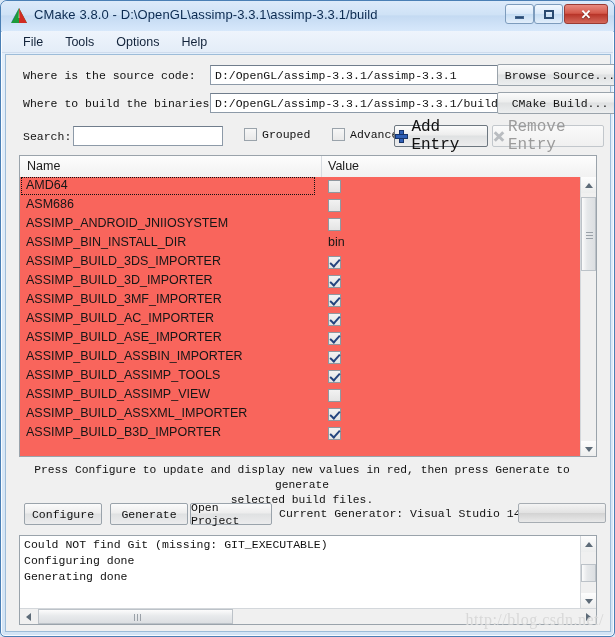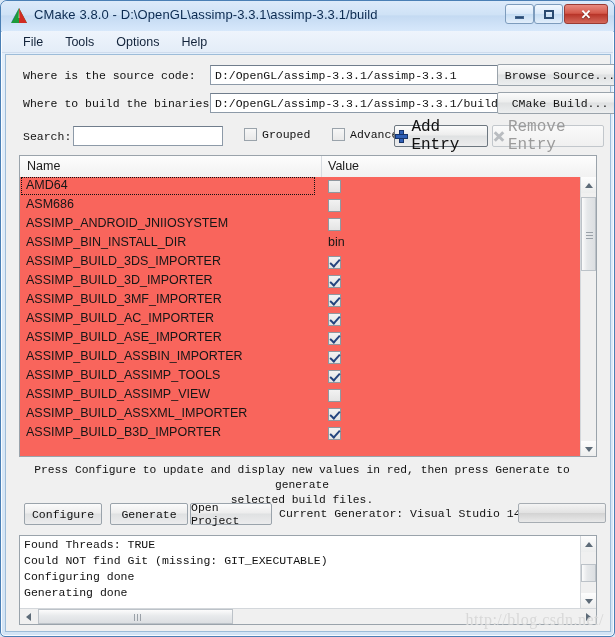--- a/index.html
+++ b/index.html
@@ -559,21 +559,20 @@
     <div id="actions">
       <div class="act-btn" id="btn-configure">Configure</div>
       <div class="act-btn" id="btn-generate">Generate</div>
       <div class="act-btn" id="btn-openproj">Open Project</div>
       <span id="generator-text">Current Generator: Visual Studio 14 2015</span>
       <div id="progressbar"></div>
     </div>
 
     <div id="log">
       <div id="log-lines">
-          <div>Found Threads: TRUE</div>
           <div>Could NOT find Git (missing:  GIT_EXECUTABLE)</div>
           <div>Configuring done</div>
           <div>Generating done</div>
         </div>
       <div id="log-vscroll">
         <div class="sb-arrow up">
           <span class="tri-up"></span>
         </div>
         <div id="log-thumb"></div>
         <div class="sb-arrow down">

